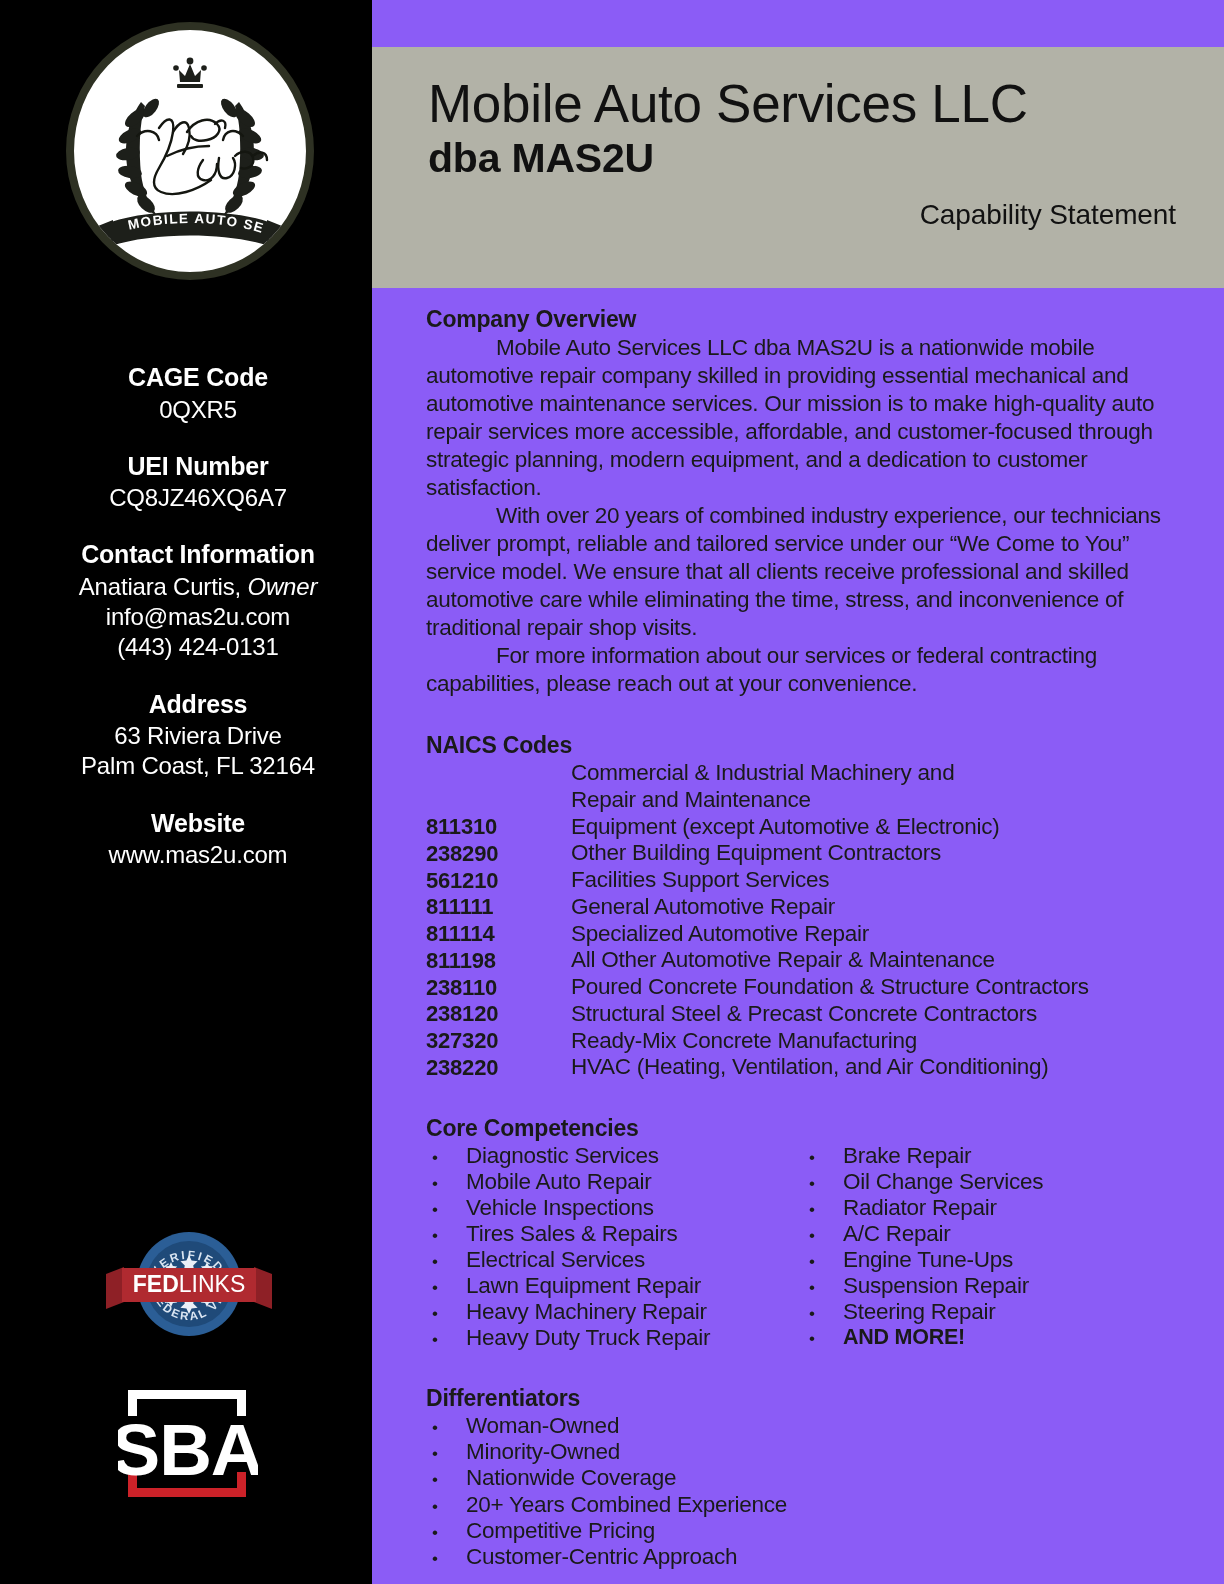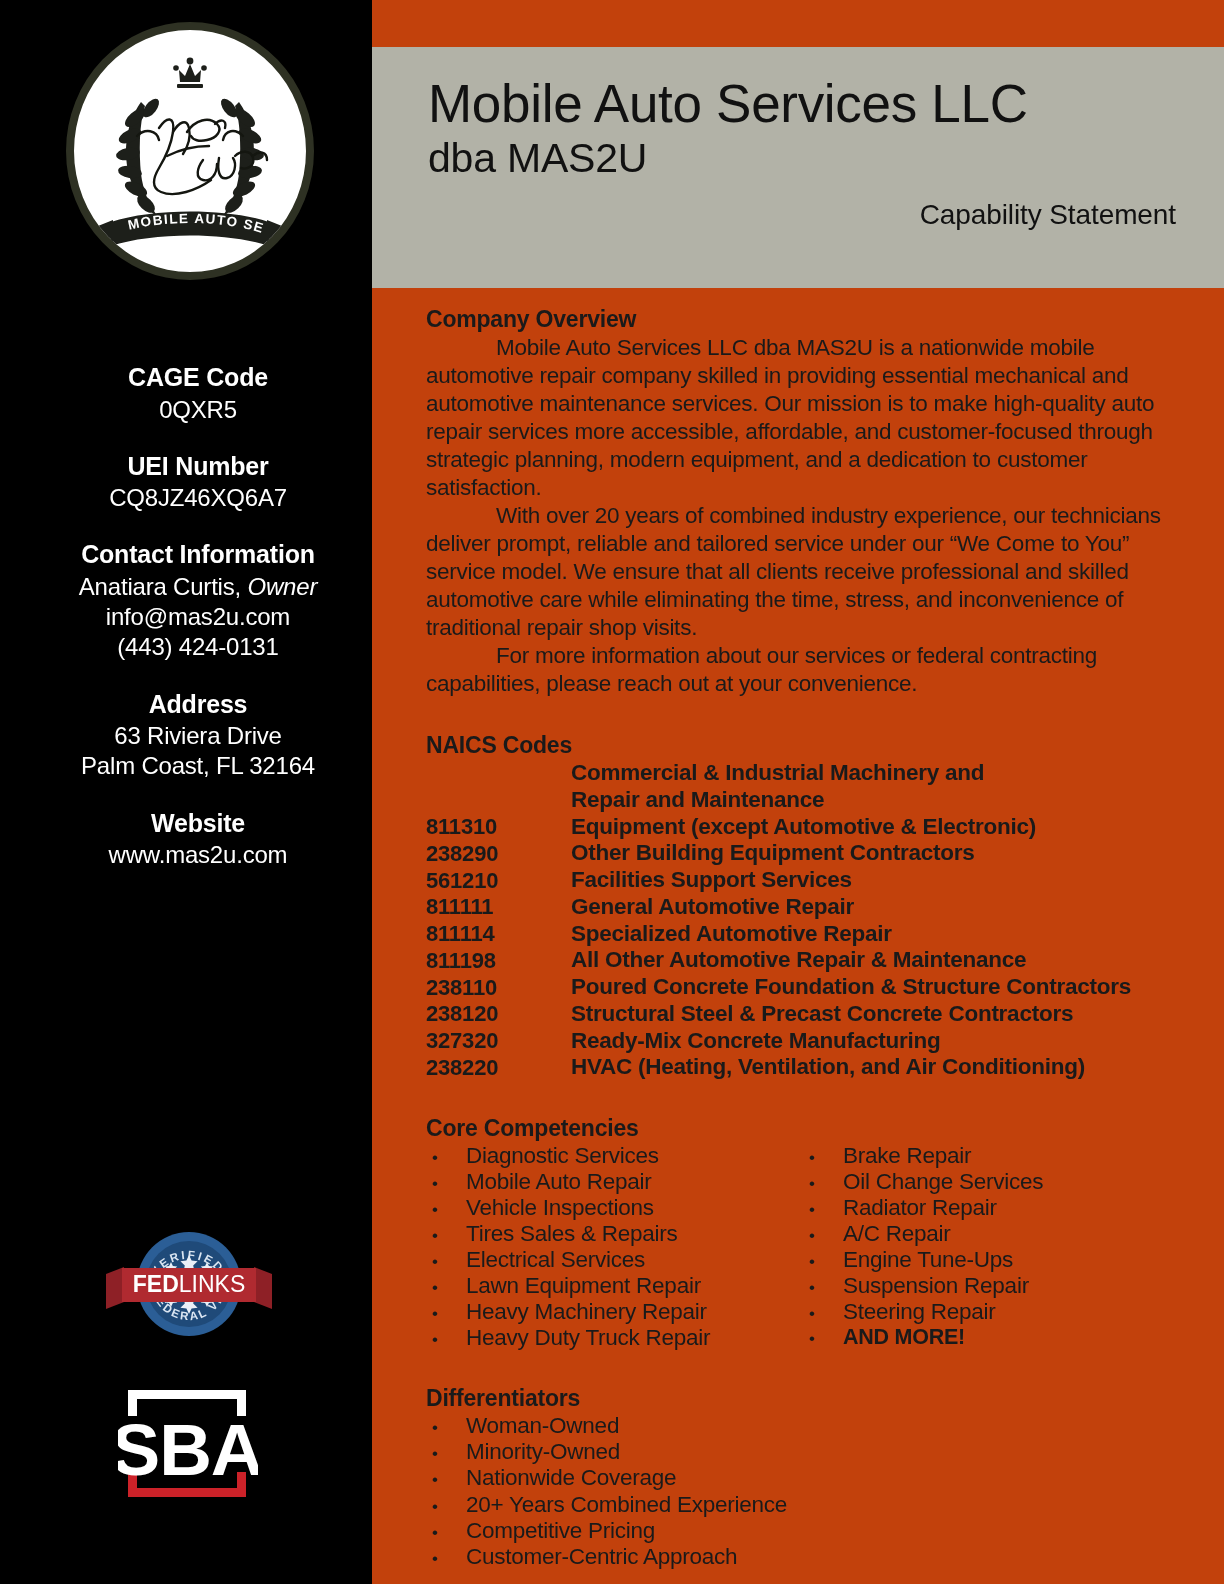--- a/index.html
+++ b/index.html
@@ -9,21 +9,21 @@
     height: 1584px;
     background: #ffffff;
     font-family: "Liberation Sans", sans-serif;
     overflow: hidden;
   }
 
   #page {
     position: relative;
     width: 1224px;
     height: 1584px;
-    background: #c2410c;
+    background: #8b5cf6;
     padding-left: 38px;
   }
 
   
   .sidebar {
     position: absolute;
     left: 0; top: 0;
     width: 372px;
     height: 1584px;
     background: #000000;
@@ -50,21 +50,21 @@
     font-size: 53px;
     font-weight: 400;
     color: #111111;
     line-height: 1.08;
     letter-spacing: -0.3px;
     white-space: nowrap;
   }
 
   .dba-name {
     font-size: 41px;
-    font-weight: 400;
+    font-weight: 700;
     color: #111111;
     line-height: 1.18;
     margin-top: 2px;
     letter-spacing: -0.2px;
   }
 
   .cap-statement {
     font-size: 28px;
     font-weight: 400;
     color: #111111;
@@ -166,21 +166,21 @@
   .naics-code {
     flex: 0 0 145px;
     font-size: 22px;
     font-weight: 700;
     color: #1a1a1a;
     letter-spacing: -0.2px;
   }
   .naics-desc {
     flex: 1;
     font-size: 22.5px;
-    font-weight: 700;
+    font-weight: 400;
     color: #1a1a1a;
     letter-spacing: -0.25px;
   }
   .naics-desc .cont { display: block; }
 
   
   .two-col {
     display: flex;
     gap: 0px;
   }

